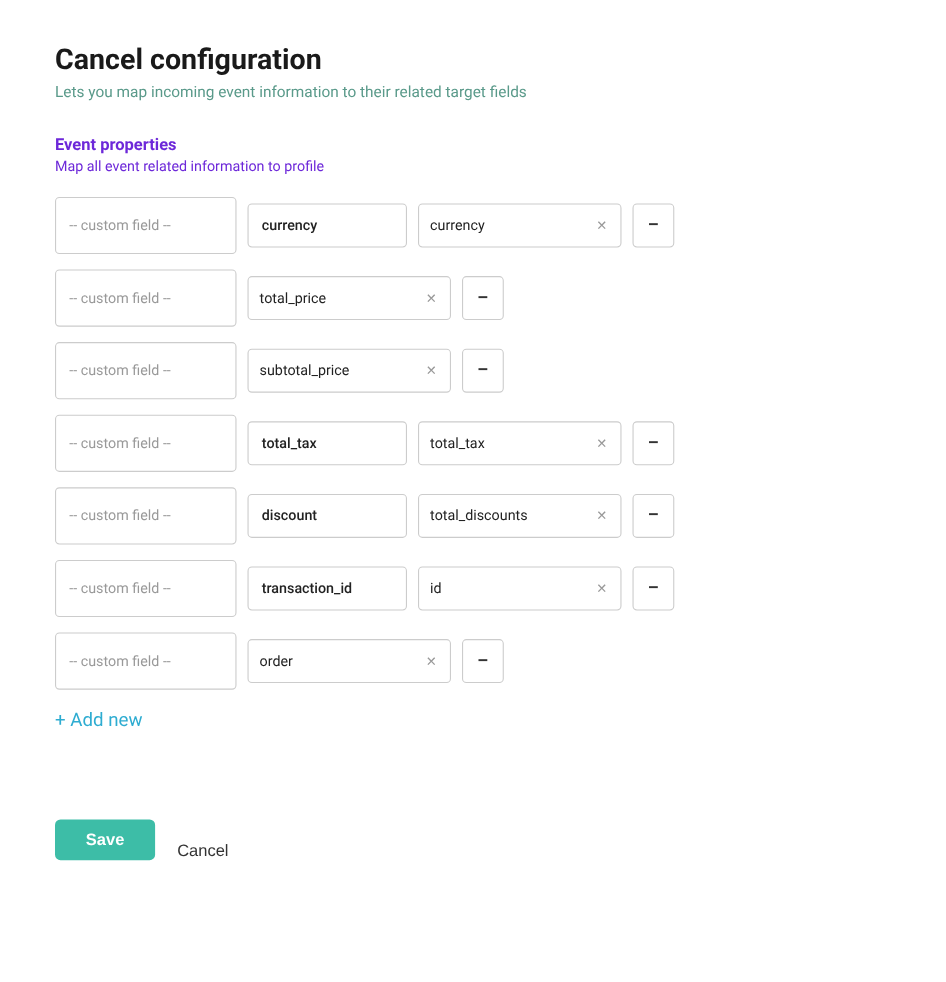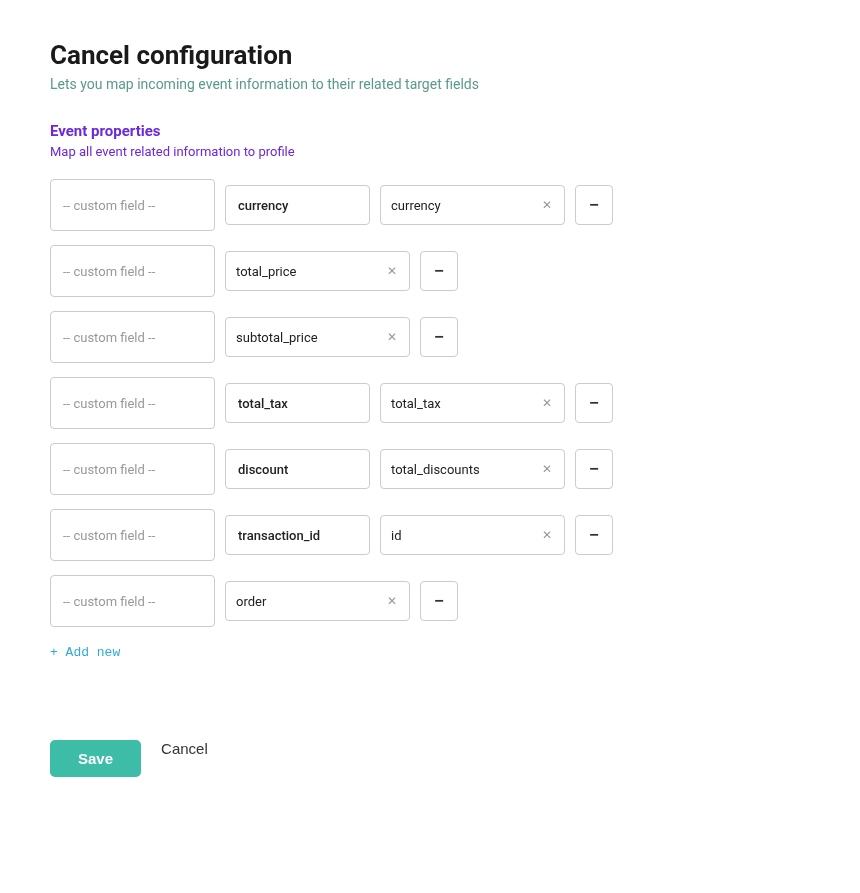--- a/index.html
+++ b/index.html
@@ -116,32 +116,31 @@
       justify-content: center;
       cursor: pointer;
       font-size: 16px;
       color: #333;
       font-weight: 700;
       flex-shrink: 0;
     }
 
     .add-new-link {
       color: #2eacd1;
-      font-size: 13px;
+      font-size: 17px;
       cursor: pointer;
       text-decoration: none;
       display: inline-block;
       margin-top: 4px;
       margin-bottom: 60px;
-      font-family: Liberation Mono, monospace;
     }
 
     .actions {
       display: flex;
-      align-items: flex-start;
+      align-items: flex-end;
       gap: 20px;
       margin-top: 20px;
     }
 
     .save-btn {
       background: #3dbda7;
       color: #fff;
       border: none;
       border-radius: 5px;
       padding: 10px 28px;

